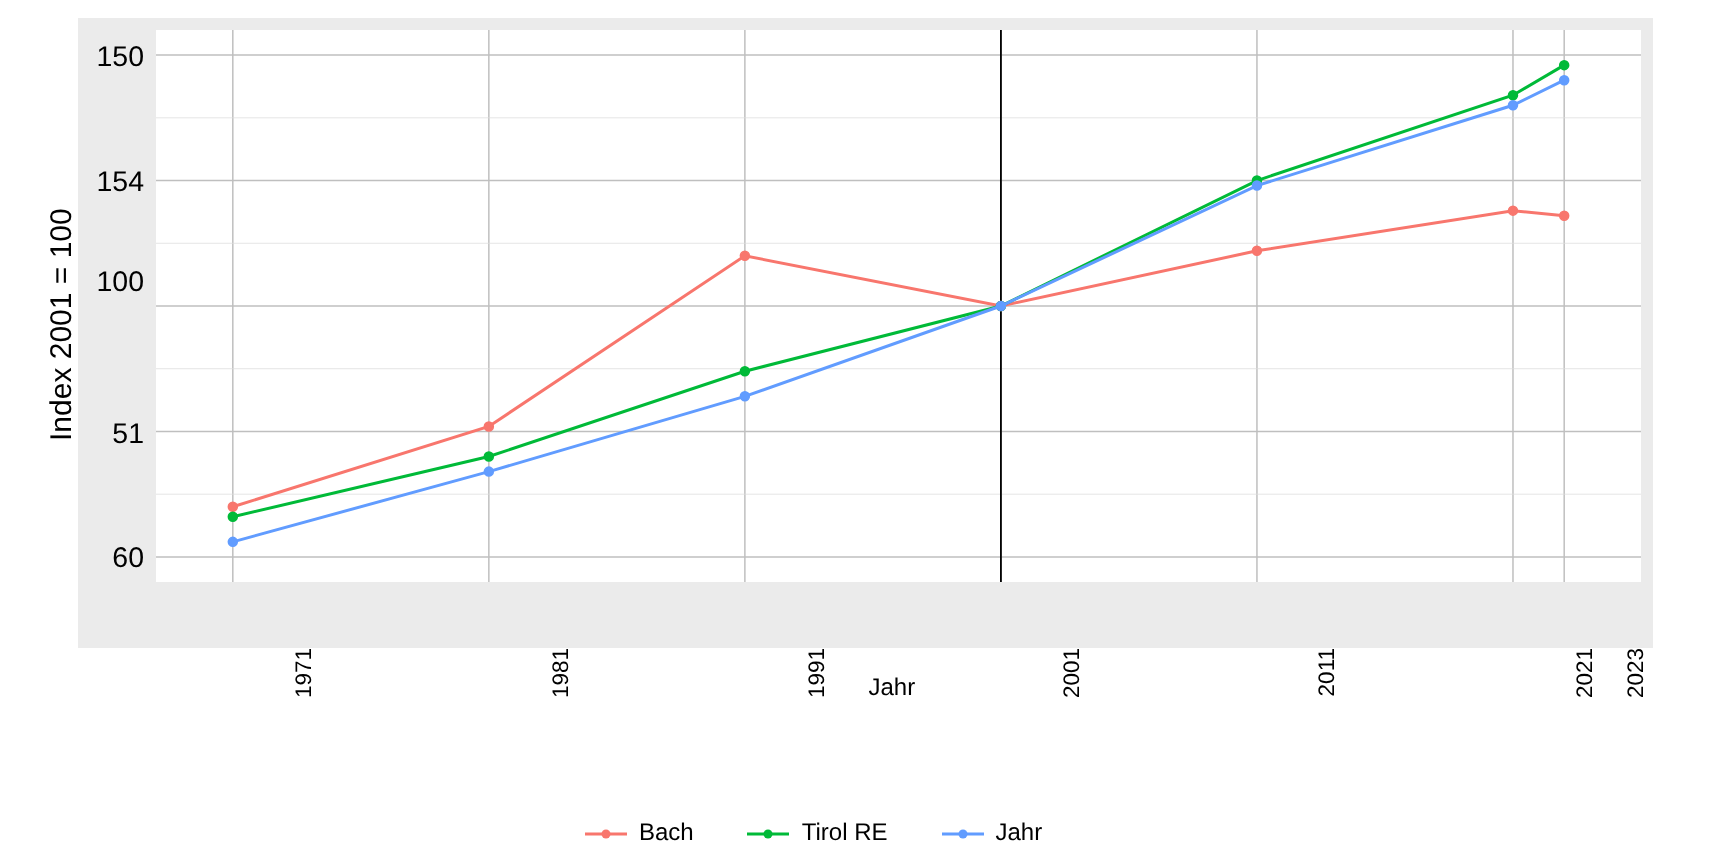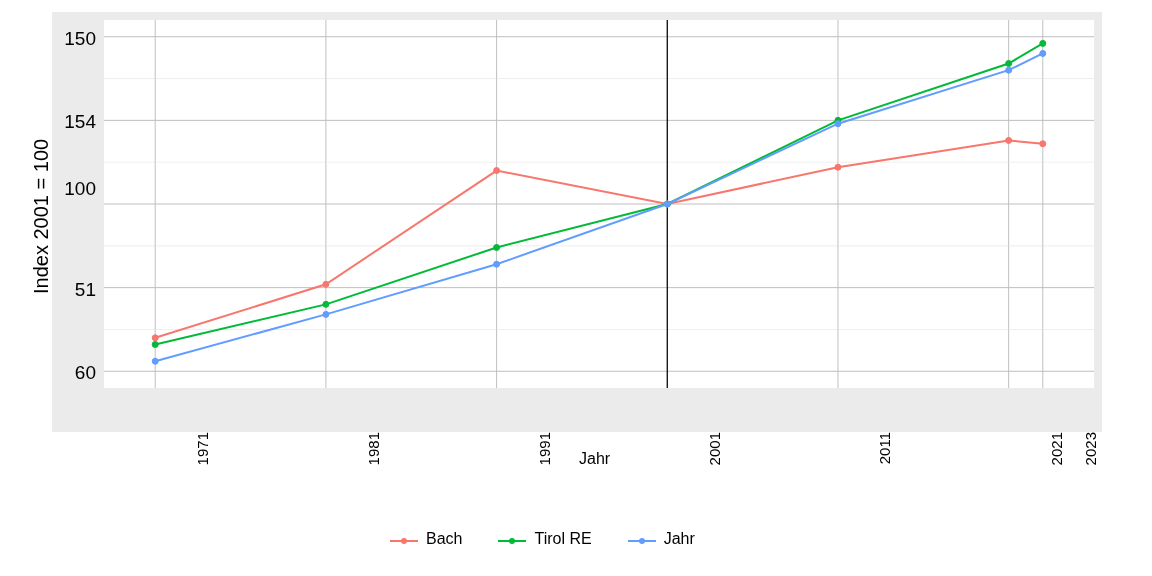--- a/index.html
+++ b/index.html
@@ -74,22 +74,23 @@
   }
   .legend {
     position: absolute;
     display: flex;
     gap: 36px;
     align-items: center;
     font-size: 16px;
   }
   .legend-item {
     display: flex;
-    align-items: flex-end;
+    align-items: center;
     gap: 8px;
+    margin-top: 17px;
   }
   .legend-swatch {
     width: 28px;
     height: 14px;
     position: relative;
   }
   .legend-line {
     position: absolute;
     left: 0;
     top: 6px;

